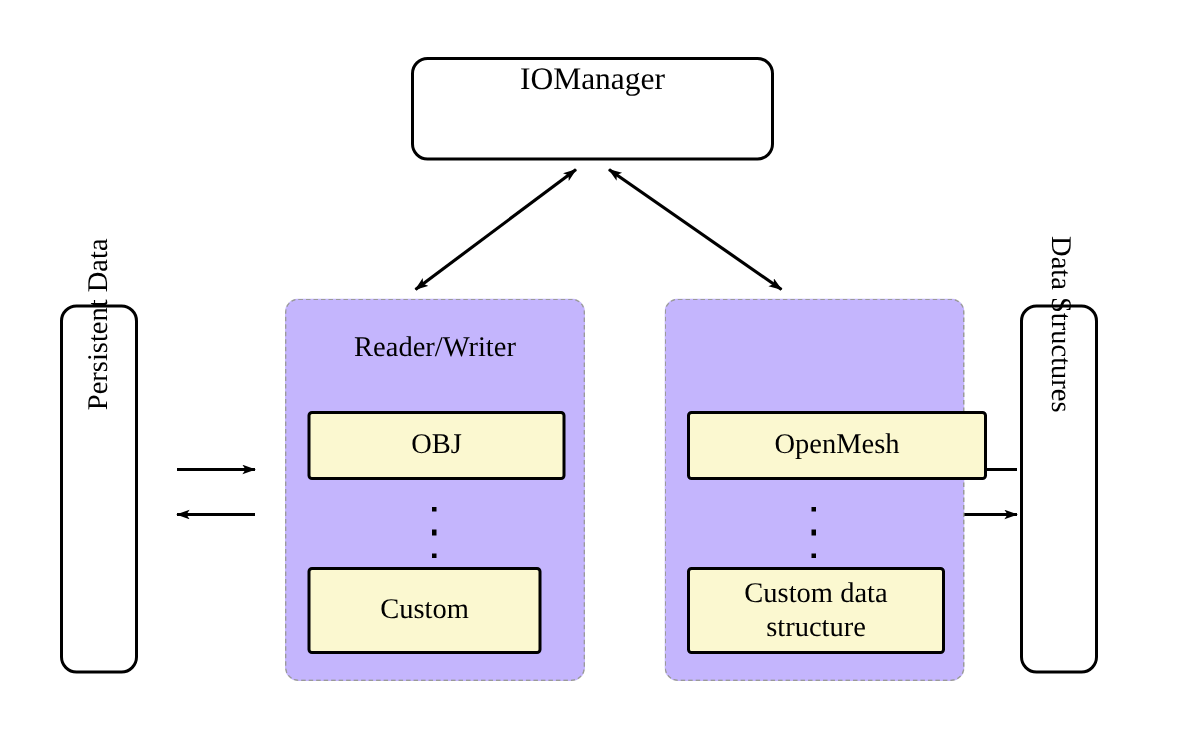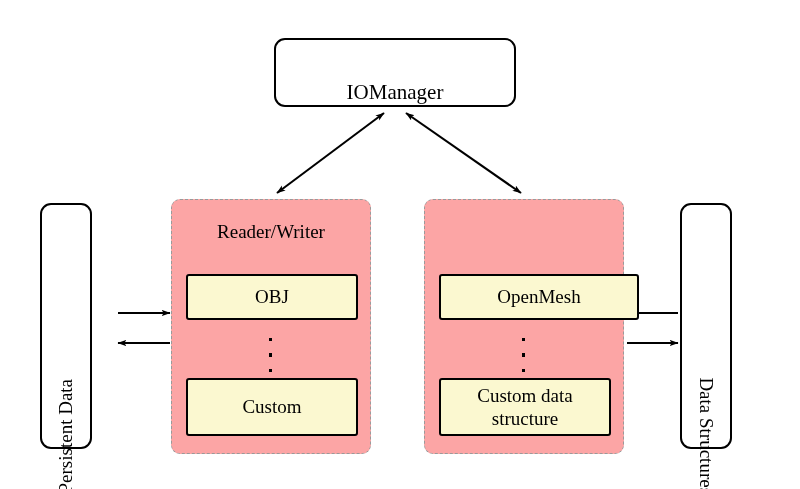--- a/index.html
+++ b/index.html
@@ -14,21 +14,21 @@
     background: #ffffff;
     font-family: "Liberation Serif", "DejaVu Serif", serif;
     overflow: hidden;
   }
 
   
   .node {
     position: absolute;
     box-sizing: border-box;
     display: flex;
-    align-items: flex-end;
+    align-items: flex-start;
     justify-content: center;
     text-align: center;
     color: #000000;
     line-height: 1.18;
   }
 
   
   .manager-box {
     background: #ffffff;
     border: 2.4px solid #000000;
@@ -47,23 +47,24 @@
     white-space: nowrap;
     display: block;
   }
   .rot-ccw { transform: rotate(-90deg); }
   .rot-cw  { transform: rotate(90deg);  }
 
   
   .group-panel {
     position: absolute;
     box-sizing: border-box;
-    background: #fca5a5;
+    background: #c4b5fd;
     border: 1.4px dashed #9a9a9a;
     border-radius: 9px;
+    margin-left: 19px;
   }
   .group-title {
     position: absolute;
     left: 0;
     right: 0;
     text-align: center;
     font-size: 19px;
     color: #000000;
     white-space: nowrap;
   }
@@ -157,21 +158,21 @@
     <div class="inner-box" style="left:14px; top:74px; width:172px; height:46px;">
       <span class="lines">OBJ</span>
     </div>
 
     <div class="vdots" style="left:96px; top:138px; width:5px; height:34px;">
       <i></i>
         <i></i>
         <i></i>
     </div>
 
-    <div class="inner-box" style="left:14px; top:178px; width:172px; height:58px;">
+    <div class="inner-box" style="left:14px; top:178px; width:156px; height:58px;">
       <span class="lines">
         <span>Custom</span><br>
       </span>
     </div>
   </div>
 
   <div class="group-panel" style="left:424px; top:199px; width:200px; height:255px;">
 
 
     <div class="inner-box" style="left:14px; top:74px; width:200px; height:46px;">

